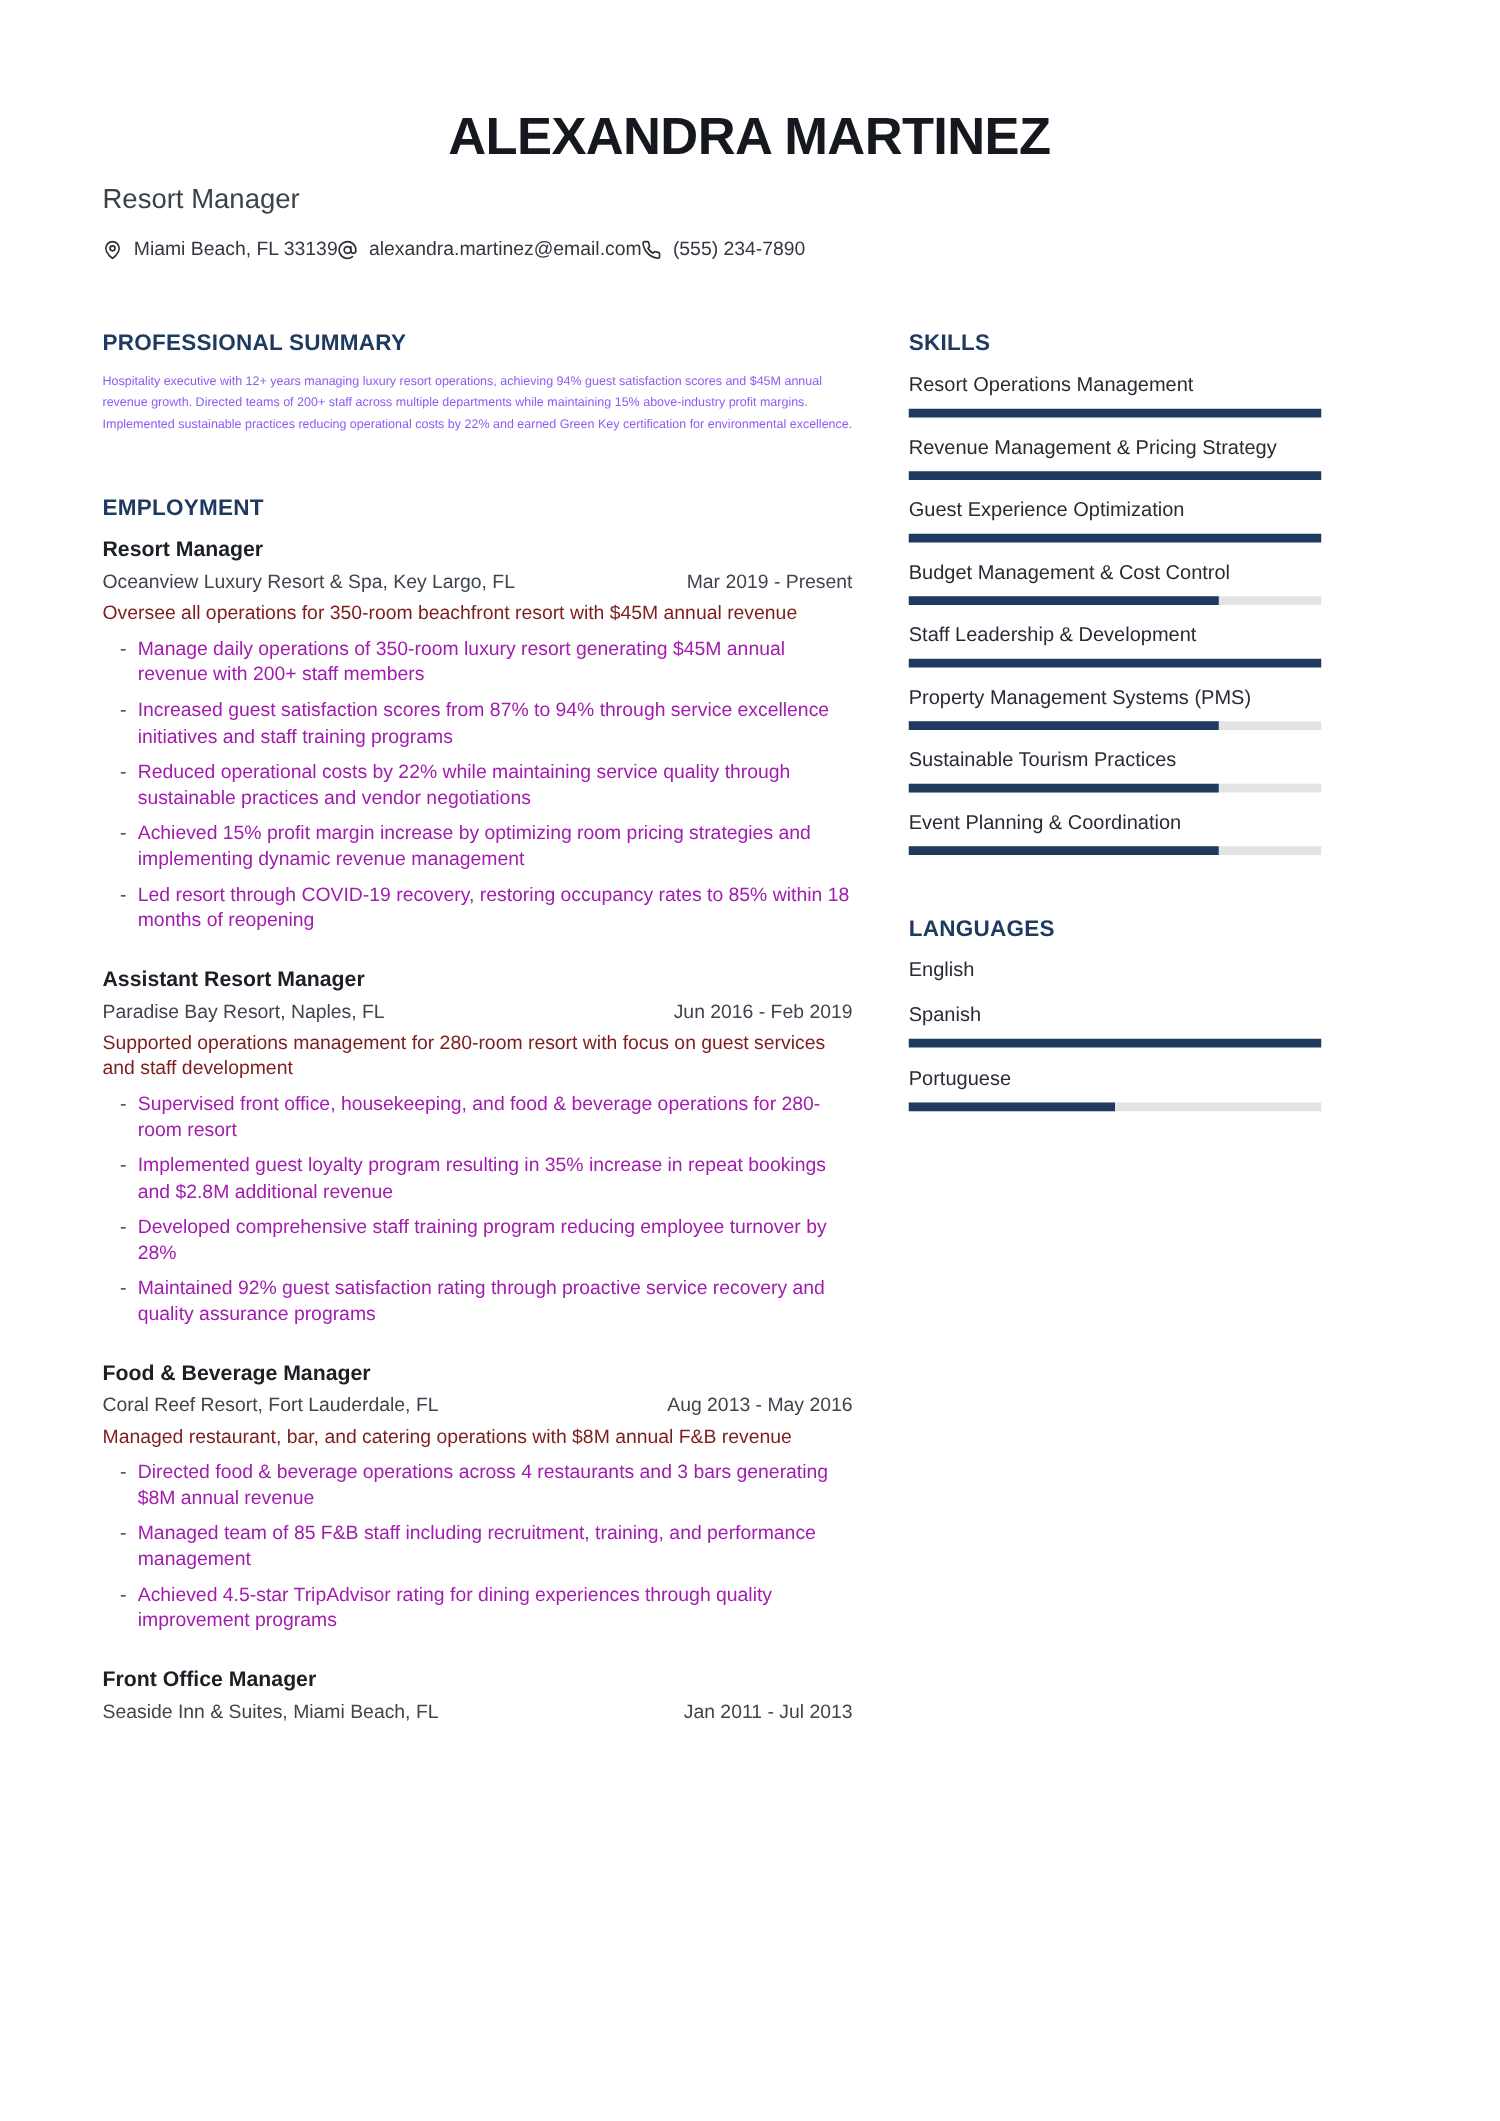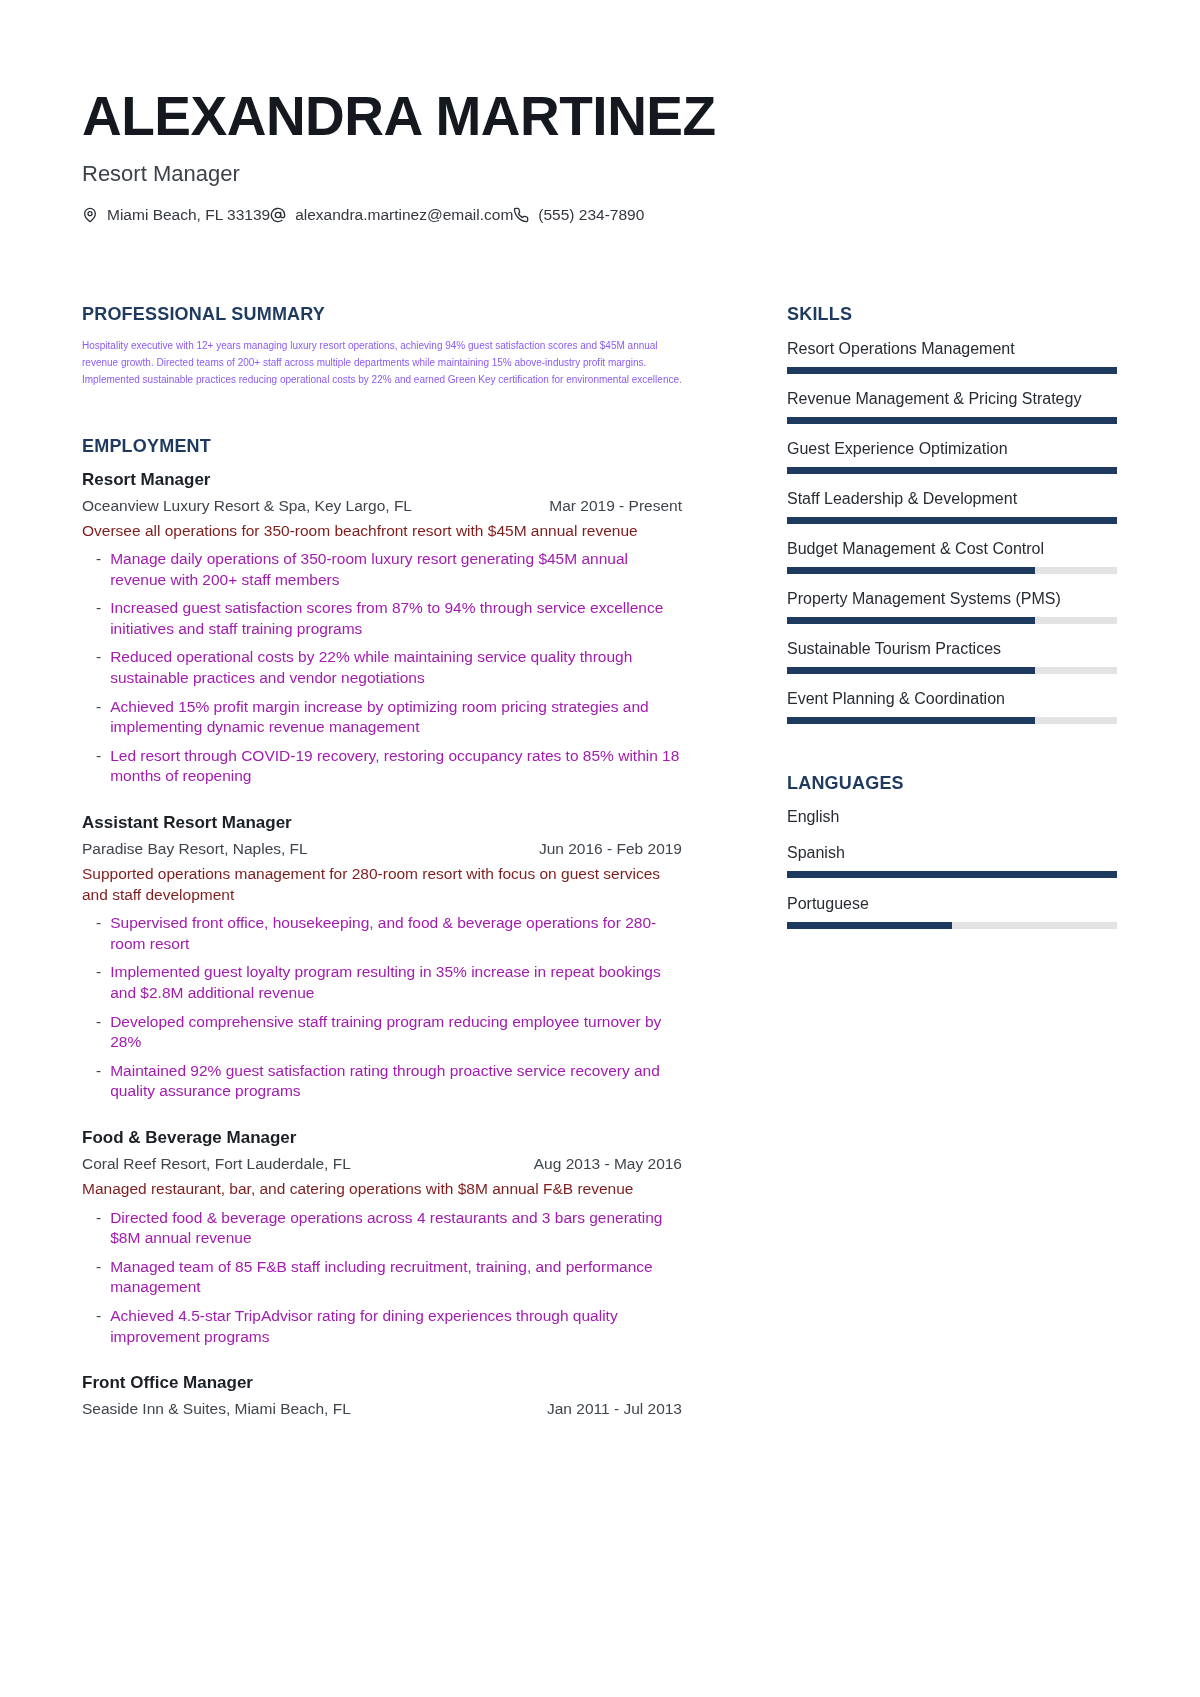--- a/index.html
+++ b/index.html
@@ -4,29 +4,29 @@
 <style>
   * { margin: 0; padding: 0; box-sizing: border-box; }
   html, body { background: #ffffff; }
   body { font-family: "Liberation Sans", sans-serif; }
   .page {
     width: 1200px; height: 1697px; margin: 0 auto; background: #ffffff;
     padding: 86px 83px 0 82px; position: relative; overflow: hidden;
   }
   
   .name {
-    font-size: 55px; font-weight: 700; letter-spacing: -0.5px;
-    color: #15191f; line-height: 1.1;
+    font-size: 42px; font-weight: 700; letter-spacing: -0.5px;
+    color: #15191f; line-height: 1.1; text-align: center;
   }
   .job-subtitle { margin-top: 14px; font-size: 22px; color: #3c424a; }
   .contact-row { margin-top: 19px; display: flex; align-items: center; }
   .contact-item { display: flex; align-items: center; gap: 9px; font-size: 15.5px; color: #33383f; }
   .contact-item svg { display: block; stroke: #2a2f36; }
   
-  .columns { display: flex; gap: 105px; margin-top: 80px; }
+  .columns { display: flex; gap: 45px; margin-top: 55px; }
   .col-left { width: 600px; flex: 0 0 600px; }
   .col-right { width: 330px; flex: 0 0 330px; }
   .section-heading {
     font-size: 18px; font-weight: 700; color: #1e3a5f; letter-spacing: 0.2px;
   }
   
   .summary-text { margin-top: 12px; font-size: 10px; line-height: 17px; color: #8b5cf6; }
   
   .section-employment { margin-top: 48px; }
   .job { margin-top: 26px; }
@@ -171,29 +171,29 @@
               <div class="bar-fill" style="width: 100%;"></div>
             </div>
         </div>
         <div class="skill">
           <div class="skill-label">Guest Experience Optimization</div>
           <div class="bar-track">
               <div class="bar-fill" style="width: 100%;"></div>
             </div>
         </div>
         <div class="skill">
+          <div class="skill-label">Budget Management &amp; Cost Control</div>
+          <div class="bar-track">
+              <div class="bar-fill" style="width: 75%;"></div>
+            </div>
+        </div>
+        <div class="skill">
           <div class="skill-label">Staff Leadership &amp; Development</div>
           <div class="bar-track">
               <div class="bar-fill" style="width: 100%;"></div>
-            </div>
-        </div>
-        <div class="skill">
-          <div class="skill-label">Budget Management &amp; Cost Control</div>
-          <div class="bar-track">
-              <div class="bar-fill" style="width: 75%;"></div>
             </div>
         </div>
         <div class="skill">
           <div class="skill-label">Property Management Systems (PMS)</div>
           <div class="bar-track">
               <div class="bar-fill" style="width: 75%;"></div>
             </div>
         </div>
         <div class="skill">
           <div class="skill-label">Sustainable Tourism Practices</div>

